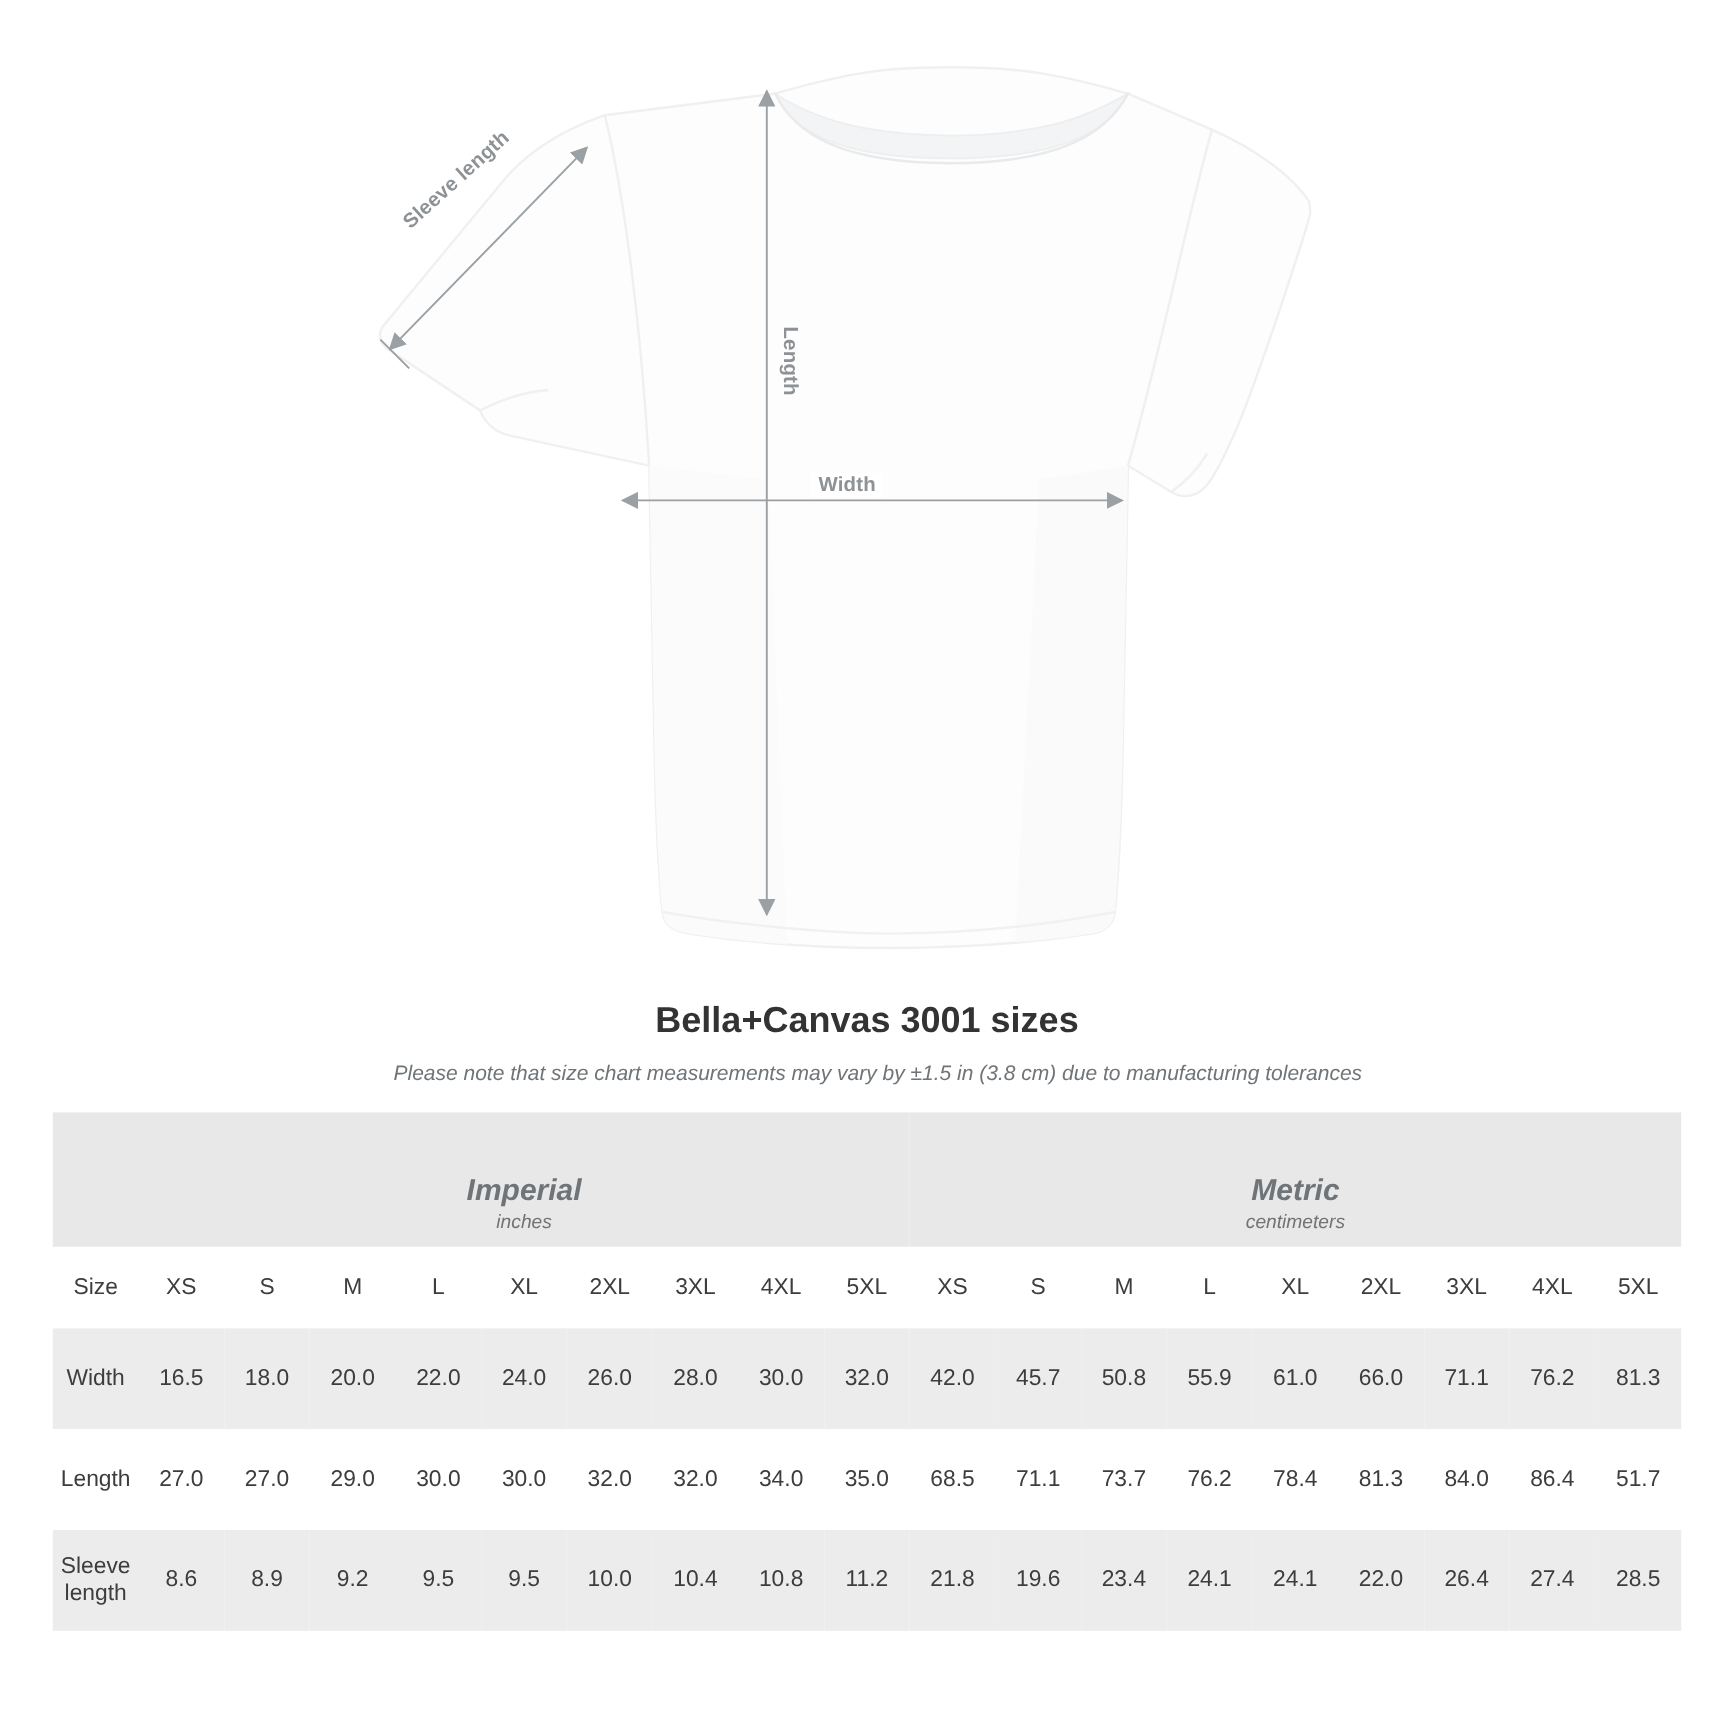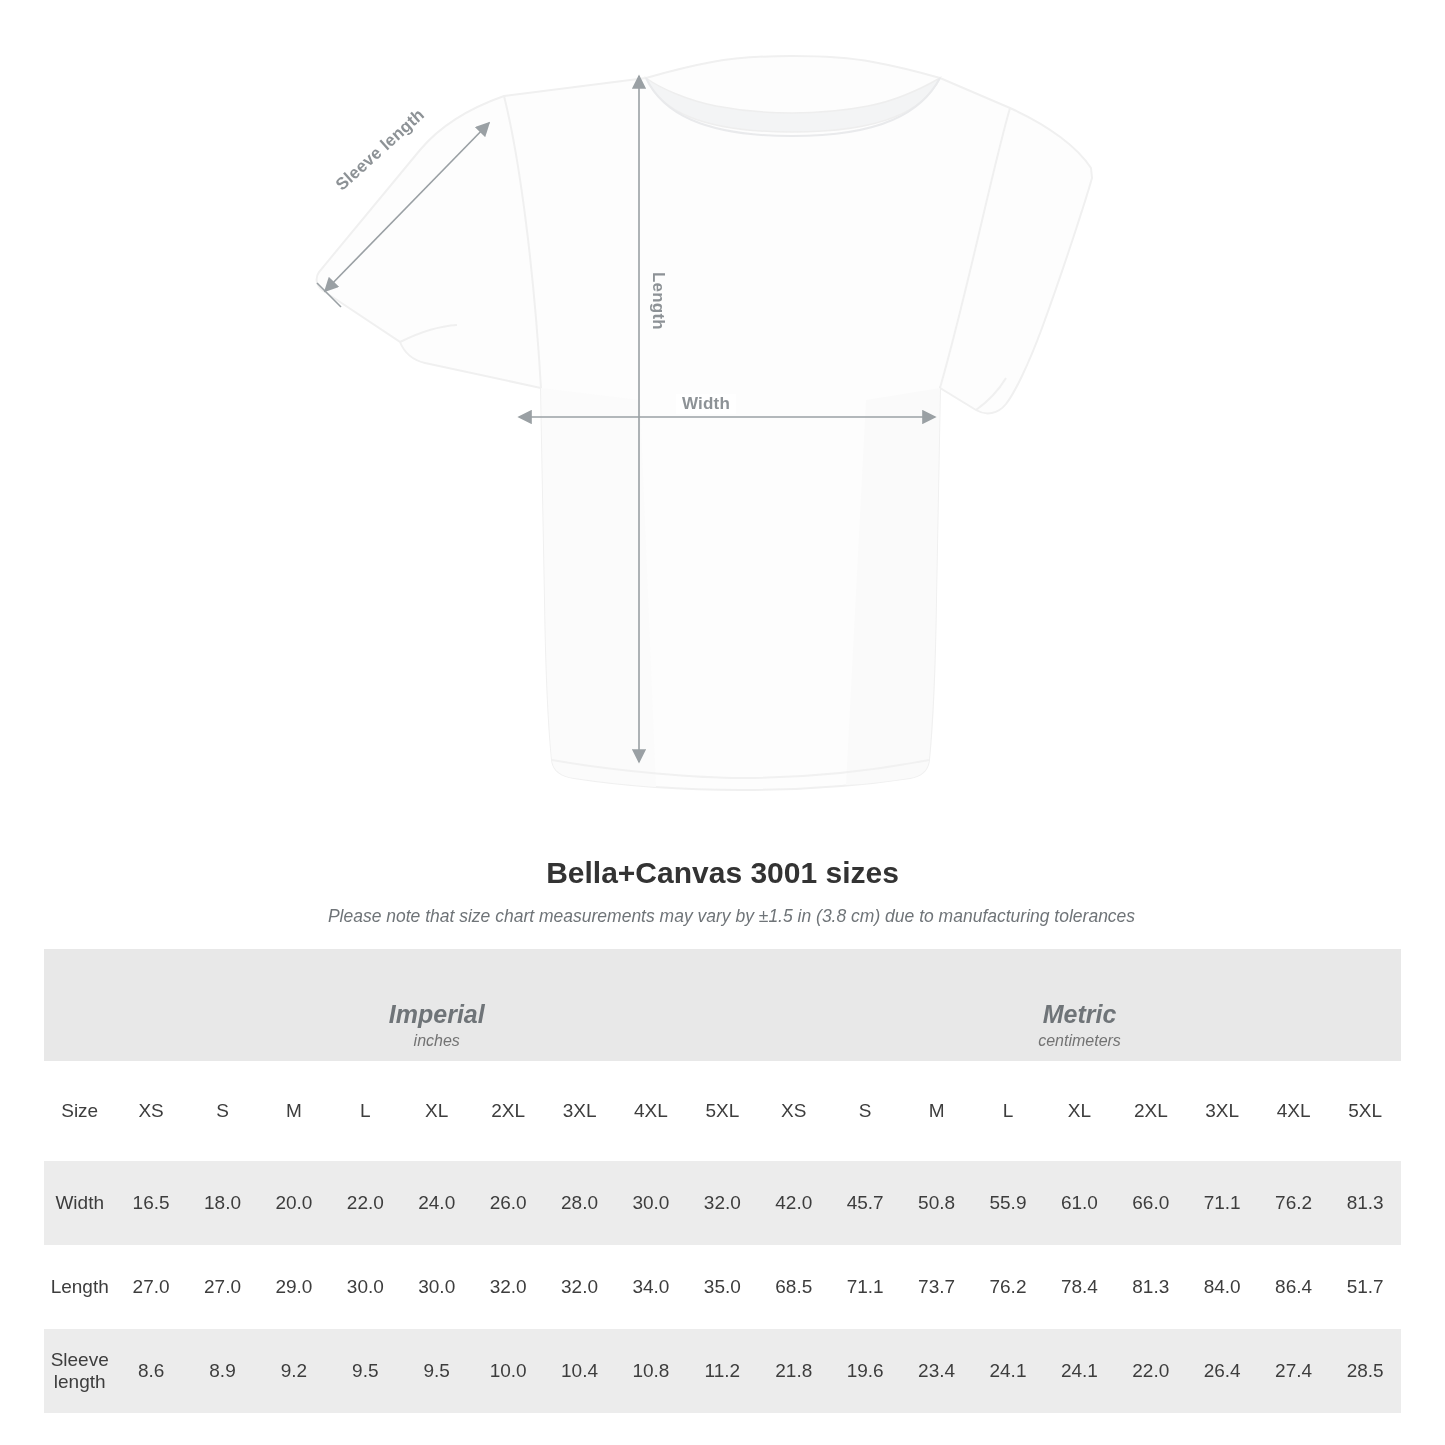--- a/index.html
+++ b/index.html
@@ -51,21 +51,21 @@
     left: 332px;
     top: 180px;
     transform: rotate(-42deg);
     transform-origin: left top;
     background: transparent;
   }
 
   
   .chart-head {
     text-align: center;
-    margin-top: 26px;
+    margin-top: 4px;
   }
   .chart-title {
     font-size: 30px;
     font-weight: bold;
     color: #333333;
     margin: 0 0 16px 0;
   }
   .chart-note {
     font-size: 17.5px;
     font-style: italic;
@@ -104,21 +104,21 @@
     margin-top: 40px;
   }
   .unit-sub {
     font-size: 16px;
     font-style: italic;
     color: #737373;
     margin-top: 4px;
   }
   
   .hdr-row td {
-    height: 100px;
+    height: 68px;
     background: #ffffff;
     font-size: 19px;
     font-weight: bold;
     color: #3d3d3d;
   }
   .hdr-row td.rowlabel {
     font-size: 19px;
   }
   
   .data-row td {

